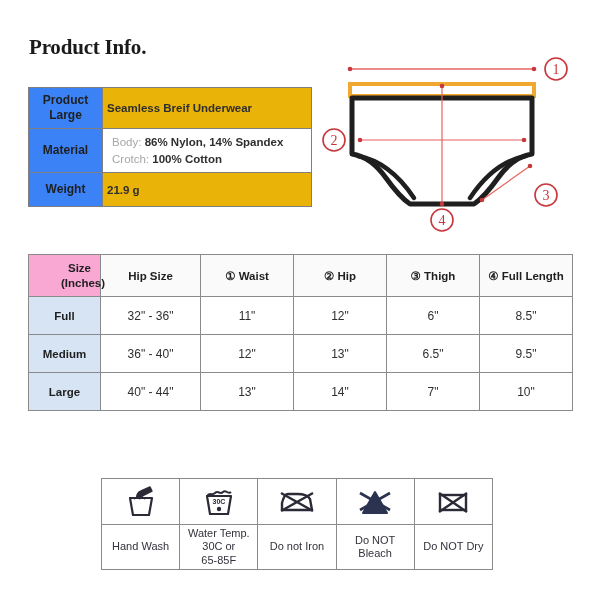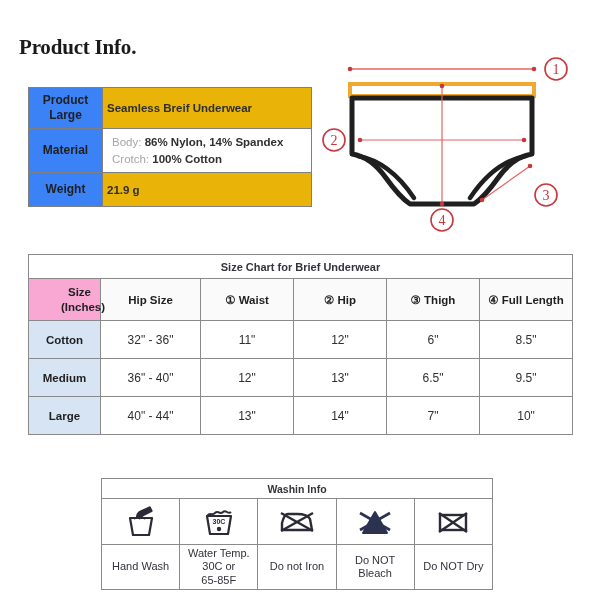--- a/index.html
+++ b/index.html
@@ -13,21 +13,21 @@
   #page {
     position: relative;
     width: 600px; height: 600px;
     overflow: hidden;
     background: #ffffff;
   }
 
   
   #page-title {
     position: absolute;
-    left: 19px; top: 35px;
+    left: 29px; top: 35px;
     font-family: "Liberation Serif", serif;
     font-weight: bold;
     font-size: 21px;
     letter-spacing: -0.2px;
     color: #1a1a1a;
   }
 
   
   #product-info-table {
     position: absolute;
@@ -245,37 +245,34 @@
     <colgroup>
       <col class="col-size">
         <col class="col-hip">
         <col class="col-m">
         <col class="col-m">
         <col class="col-m">
         <col class="col-m">
     </colgroup>
     <thead>
       <tr>
-        <td class="sc-title" colspan="6">Size Chart for Brief Underwear</td>
-      </tr>
-      <tr>
         <td class="sc-head sc-head-size">
           <div>Size</div>
           <div>(Inches)</div>
         </td>
         <td class="sc-head">Hip Size</td>
         <td class="sc-head">① Waist</td>
         <td class="sc-head">② Hip</td>
         <td class="sc-head">③ Thigh</td>
         <td class="sc-head">④ Full Length</td>
       </tr>
     </thead>
     <tbody>
       <tr>
-        <td class="sc-size">Cotton</td>
+        <td class="sc-size">Full</td>
         <td class="sc-cell">32" - 36"</td>
         <td class="sc-cell">11"</td>
         <td class="sc-cell">12"</td>
         <td class="sc-cell">6"</td>
         <td class="sc-cell">8.5"</td>
       </tr>
       <tr>
         <td class="sc-size">Medium</td>
         <td class="sc-cell">36" - 40"</td>
         <td class="sc-cell">12"</td>
@@ -297,23 +294,20 @@
   <table id="wash-table">
     <colgroup>
       <col class="wash-col">
         <col class="wash-col">
         <col class="wash-col">
         <col class="wash-col">
         <col class="wash-col">
     </colgroup>
     <tbody>
       <tr>
-        <td class="wash-title" colspan="5">Washin Info</td>
-      </tr>
-      <tr>
 
         <td class="wash-icon-cell">
           <svg class="wash-icon" width="36" height="34" viewBox="0 0 36 34">
             <path d="M7 13 L29 13 L26 30 L10 30 Z" fill="#ffffff" stroke="#2b2b38" stroke-width="2.2" stroke-linejoin="round"></path>
             <path d="M14 13 C13 10 15 7 18 6 L27 2 L29 6 L21 10 C19 11 18 12 18 13 Z" fill="#2b2b38" stroke="#2b2b38" stroke-width="1.4" stroke-linejoin="round"></path>
             <path d="M11 14 L14 13 M16 14 L19 13 M21 14 L24 13" stroke="#2b2b38" stroke-width="1.2"></path>
           </svg>
         </td>
 
         <td class="wash-icon-cell">

